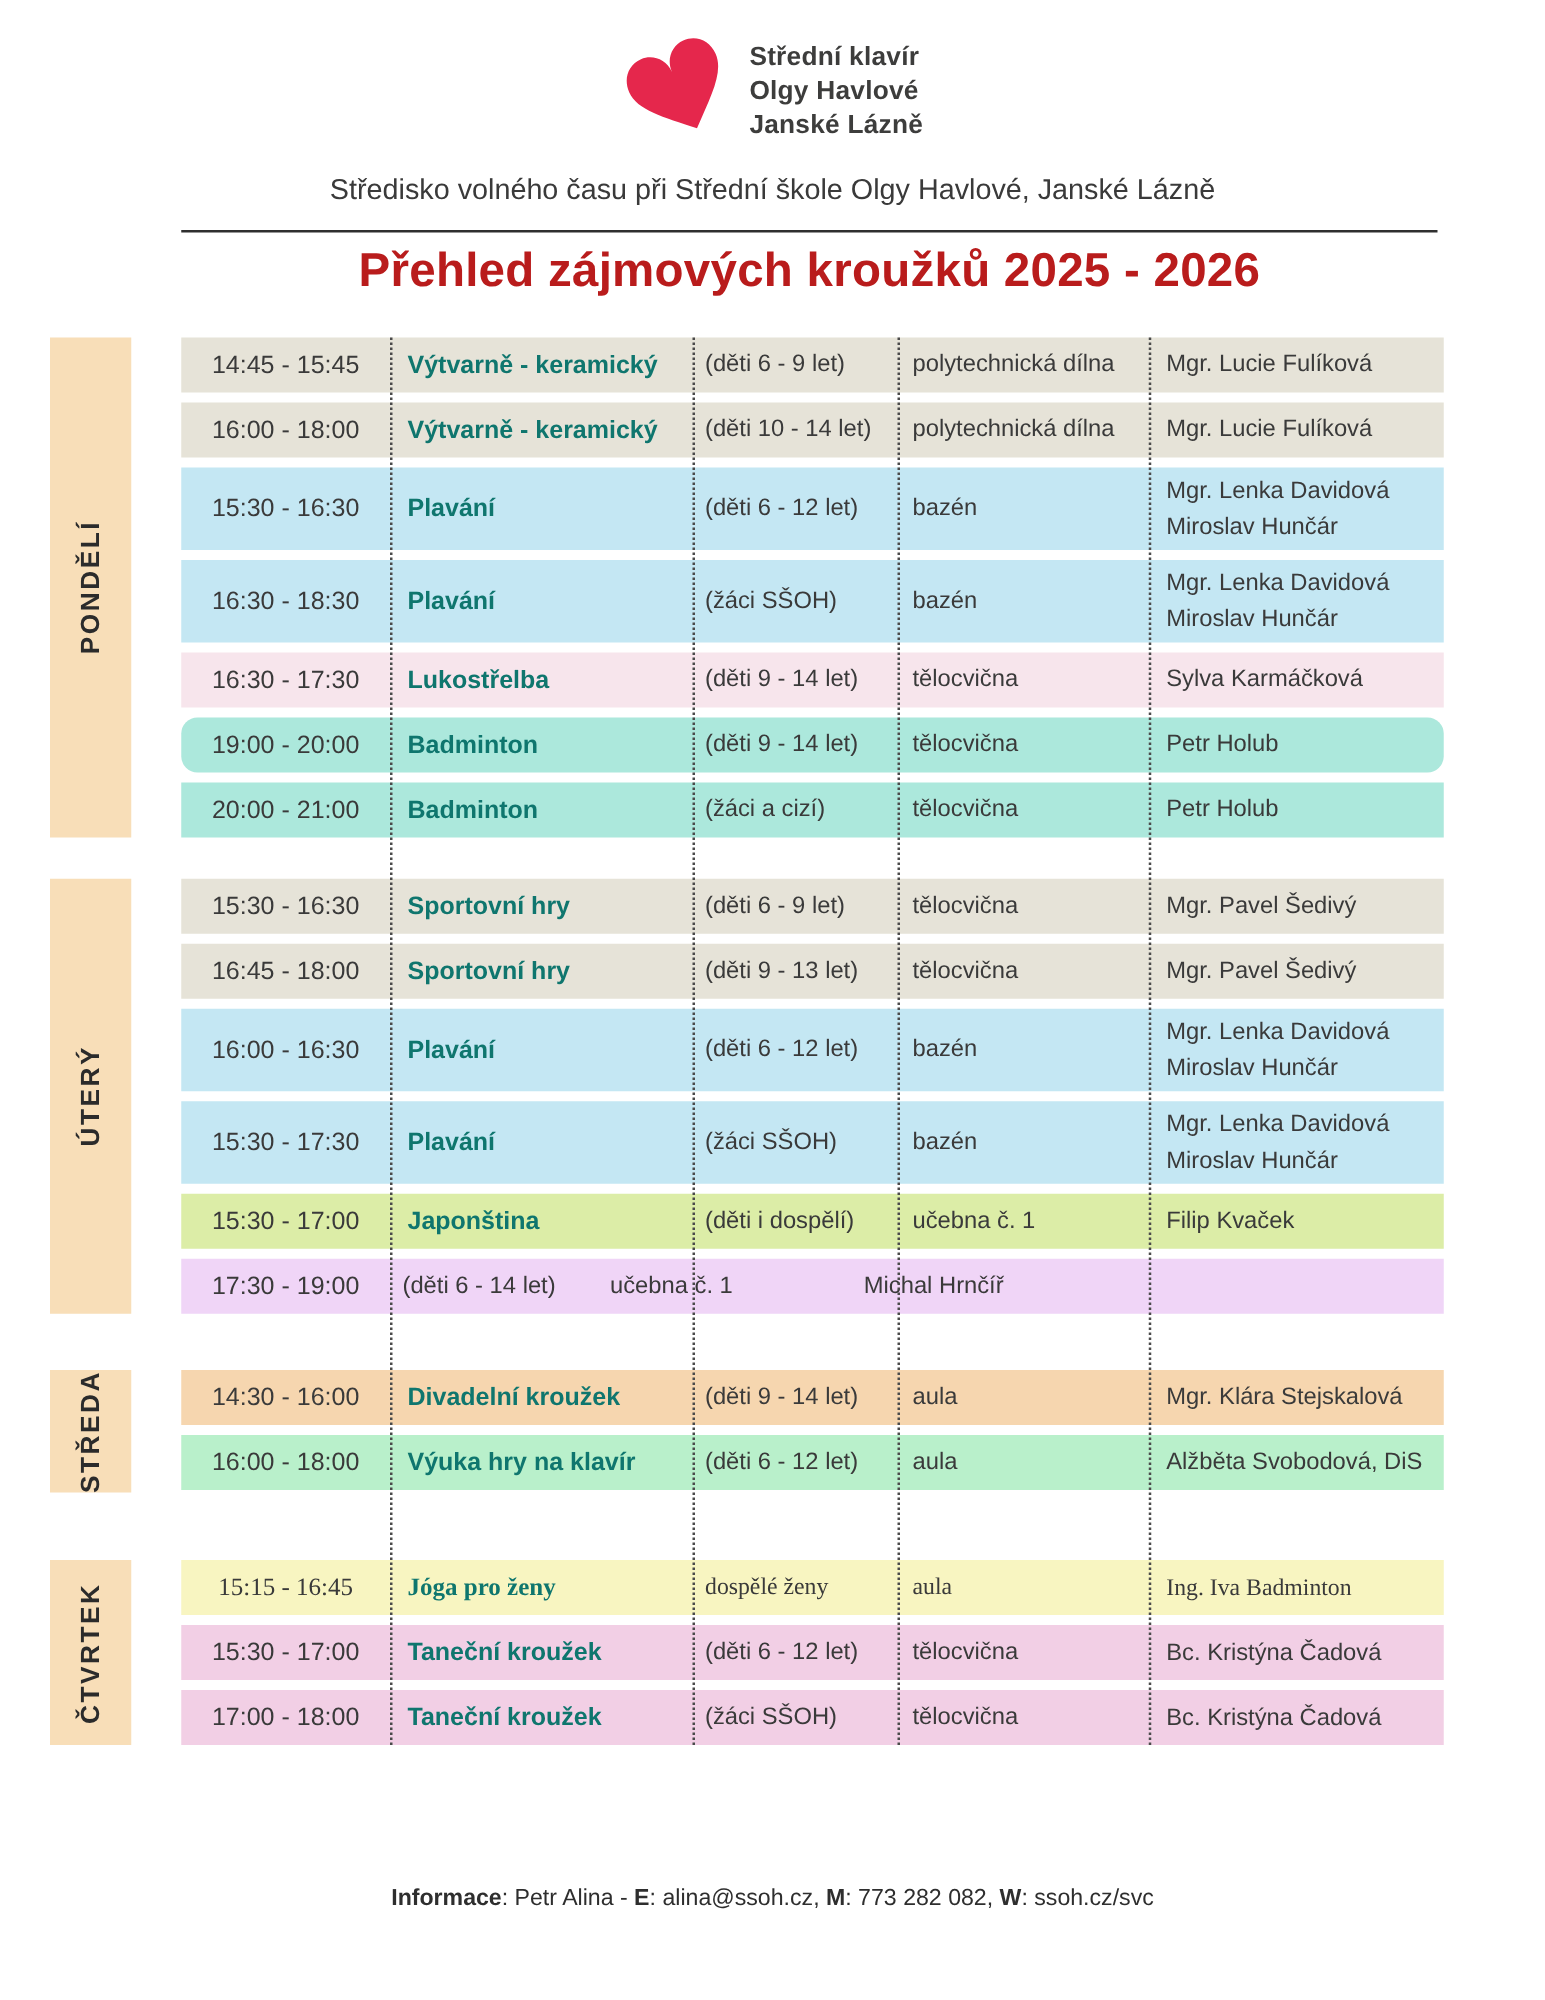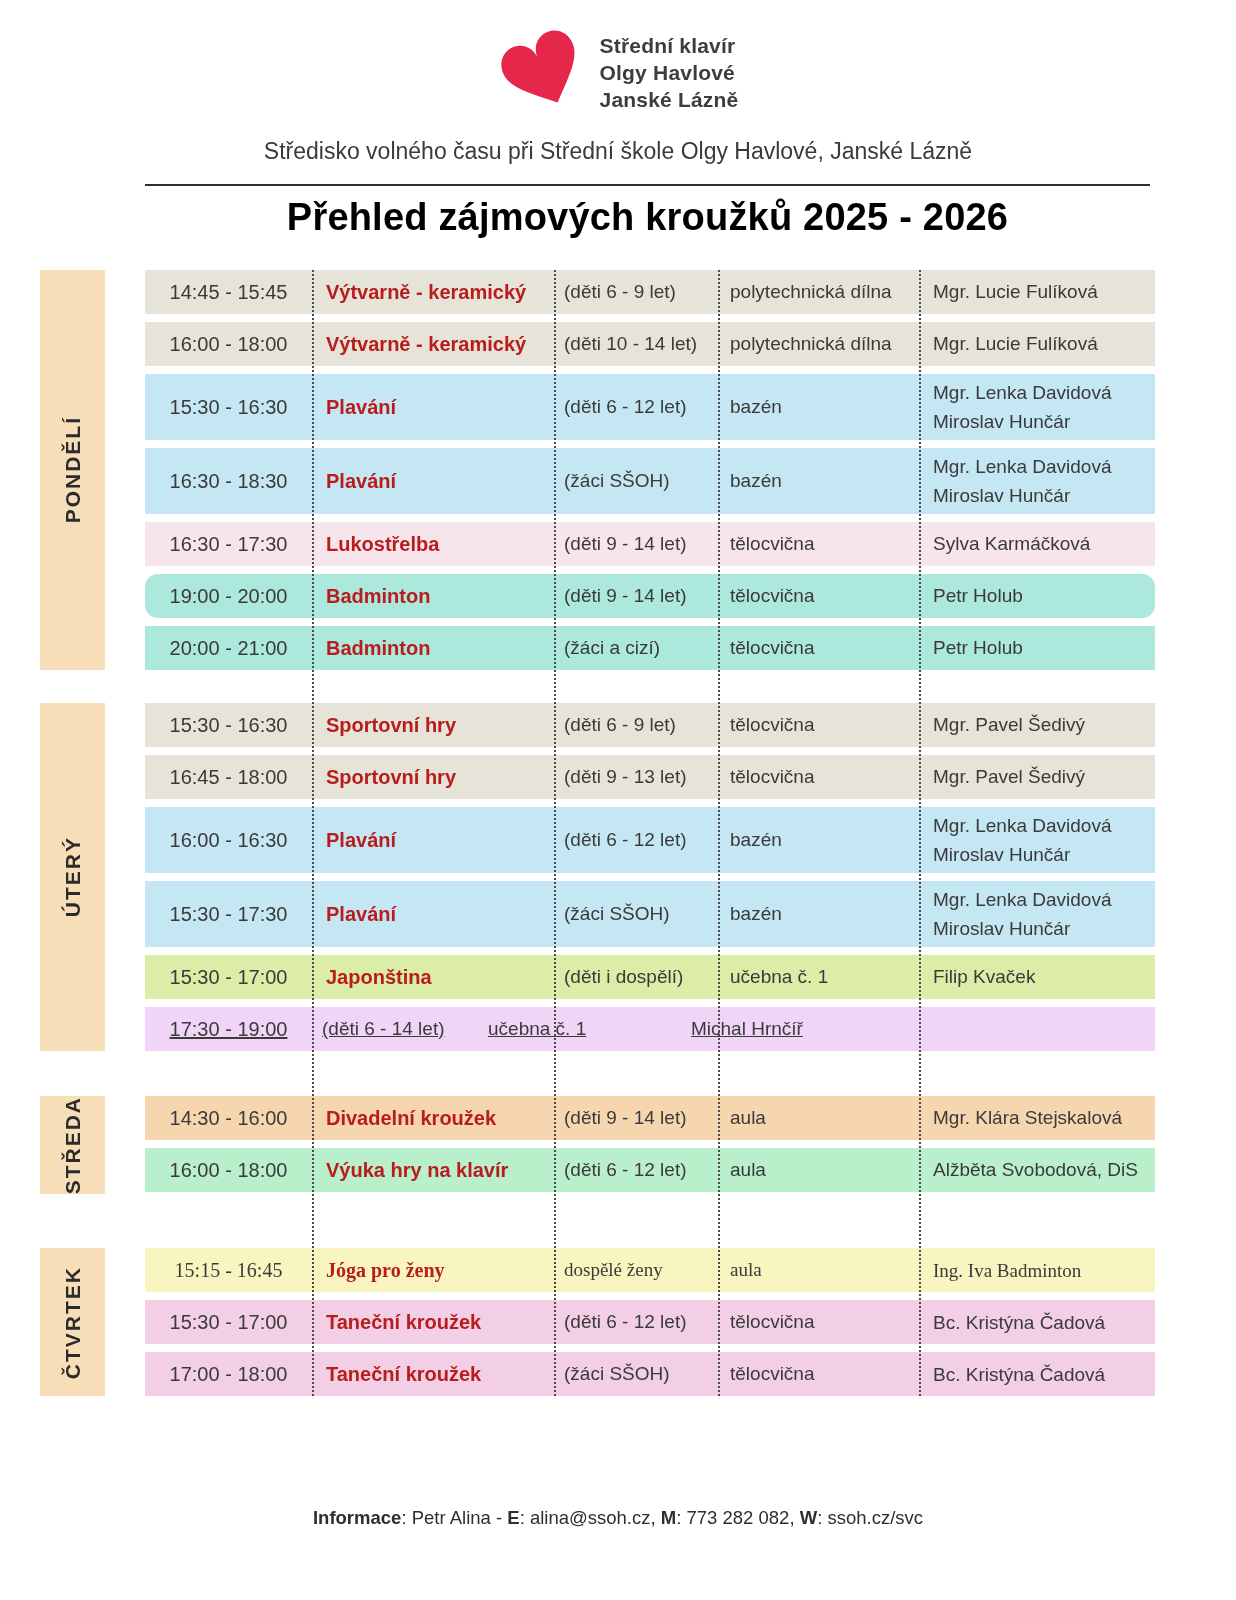--- a/index.html
+++ b/index.html
@@ -10,42 +10,42 @@
   
   .logo-block { padding-top:28px; display:flex; justify-content:center; align-items:center; gap:10px; height:116px; }
   .heart-wrap { width:92px; height:88px; flex:0 0 auto; }
   .logo-text { display:flex; flex-direction:column; justify-content:center; }
   .logo-text div { font-size:21px; font-weight:700; color:#3d3d3c; line-height:27px; letter-spacing:.2px; }
 
   .subtitle { margin-top:22px; text-align:center; font-size:23px; line-height:26px; color:#3a3a3a; }
 
   .rule { margin:20px 86px 0 145px; border:none; border-top:2px solid #2f2f2f; height:0; }
 
-  .title { margin:8px 86px 0 145px; text-align:center; font-size:38px; line-height:46px; font-weight:700; color:#000000; letter-spacing:.2px; }
+  .title { margin:8px 86px 0 145px; text-align:center; font-size:38px; line-height:46px; font-weight:700; color:#b91c1c; letter-spacing:.2px; }
 
   
   .schedule { margin-top:30px; position:relative; display:flex; flex-direction:column; }
   .col-sep { position:absolute; top:0; bottom:0; width:0; border-left:2px dotted #4a4a4a; z-index:5; }
   .sep-1 { left:312px; } .sep-2 { left:554px; } .sep-3 { left:718px; } .sep-4 { left:919px; }
 
   .day-block { display:flex; align-items:stretch; }
   .day-block.mb-mon { margin-bottom:33px; }
   .day-block.mb-tue { margin-bottom:45px; }
   .day-block.mb-wed { margin-bottom:54px; }
 
   .day-bar { width:65px; margin-left:40px; margin-right:40px; display:flex; align-items:center; justify-content:center; }
   .day-label { writing-mode:vertical-rl; transform:rotate(180deg); font-weight:700; font-size:21px; letter-spacing:2px; color:#2b2b2b; white-space:nowrap; }
 
   .rows { flex:1; margin-right:81px; display:flex; flex-direction:column; gap:8px; }
   .row { display:flex; height:44px; align-items:stretch; }
   .row.tall { height:66px; }
 
   .cell { display:flex; align-items:center; font-size:19px; color:#3a3a3a; }
   .c-time { width:167px; justify-content:center; font-size:20px; }
-  .c-activity { width:242px; padding-left:14px; font-size:20px; font-weight:700; color:#b91c1c; }
+  .c-activity { width:242px; padding-left:14px; font-size:20px; font-weight:700; color:#0f766e; }
   .c-group { width:164px; padding-left:10px; }
   .c-location { width:201px; padding-left:12px; }
   .c-lecturer { flex:1; padding-left:14px; white-space:pre-line; line-height:1.55; }
 
   
   .footer { margin-top:111px; text-align:center; font-size:18.5px; color:#2e2e2e; }
   .footer b { font-weight:700; }
 </style>
 </head>
 <body>
@@ -169,21 +169,21 @@
           <div class="cell c-lecturer">Mgr. Lenka Davidová
 Miroslav Hunčár</div>
         </div>
         <div class="row" style="background-color: rgb(220, 237, 167);">
           <div class="cell c-time">15:30 - 17:00</div>
           <div class="cell c-activity">Japonština</div>
           <div class="cell c-group">(děti i dospělí)</div>
           <div class="cell c-location">učebna č. 1</div>
           <div class="cell c-lecturer">Filip Kvaček</div>
         </div>
-        <div class="row" style="background-color: rgb(240, 213, 247); text-decoration: underline;">
+        <div class="row" style="background-color: rgb(240, 213, 247);">
           <div class="cell c-time">17:30 - 19:00</div>
           <div class="cell c-group">(děti 6 - 14 let)</div>
           <div class="cell c-location">učebna č. 1</div>
           <div class="cell c-lecturer">Michal Hrnčíř</div>
         </div>
       </div>
     </section>
 
     <section class="day-block mb-wed">
       <div class="day-bar" style="background-color: rgb(248, 222, 184);">

